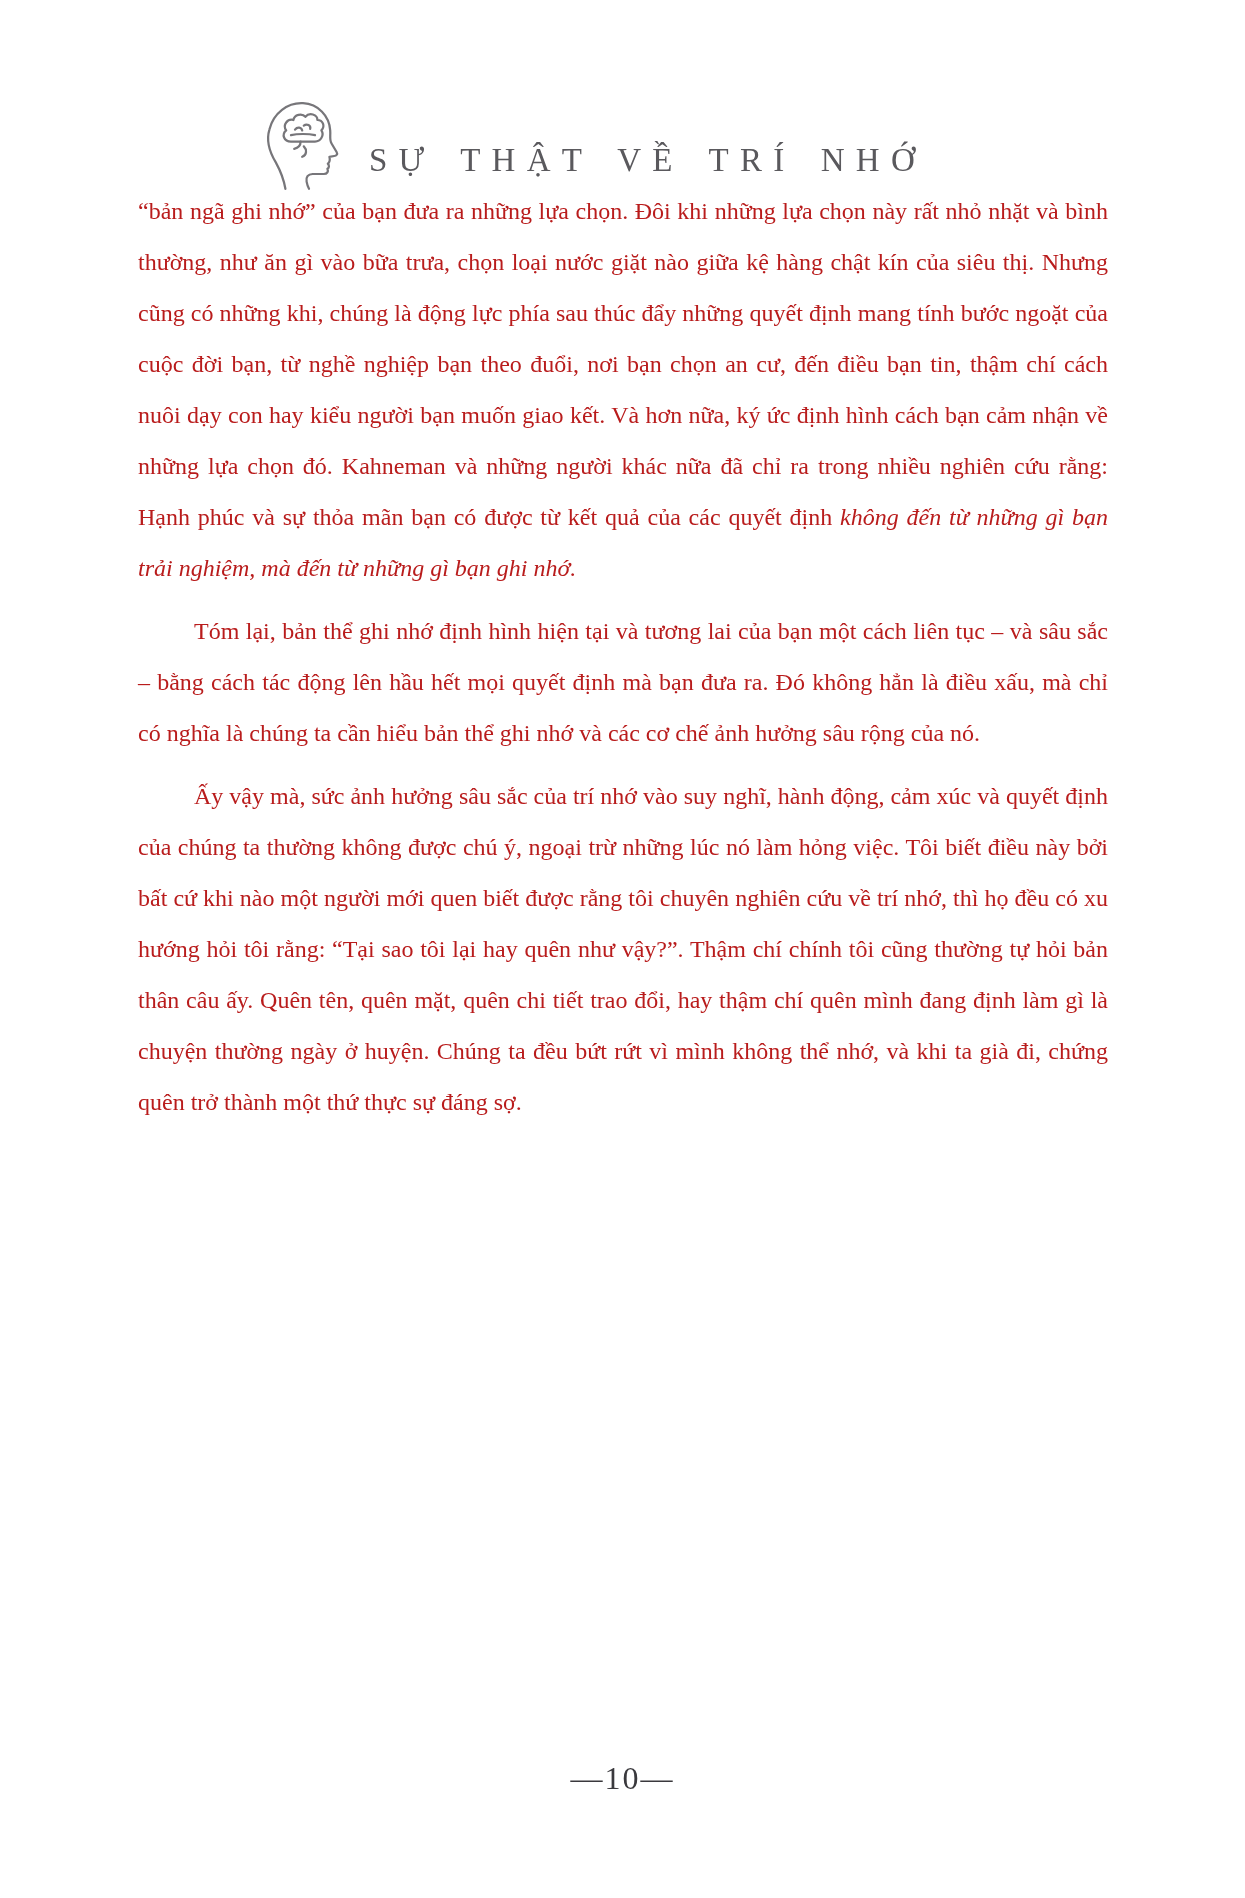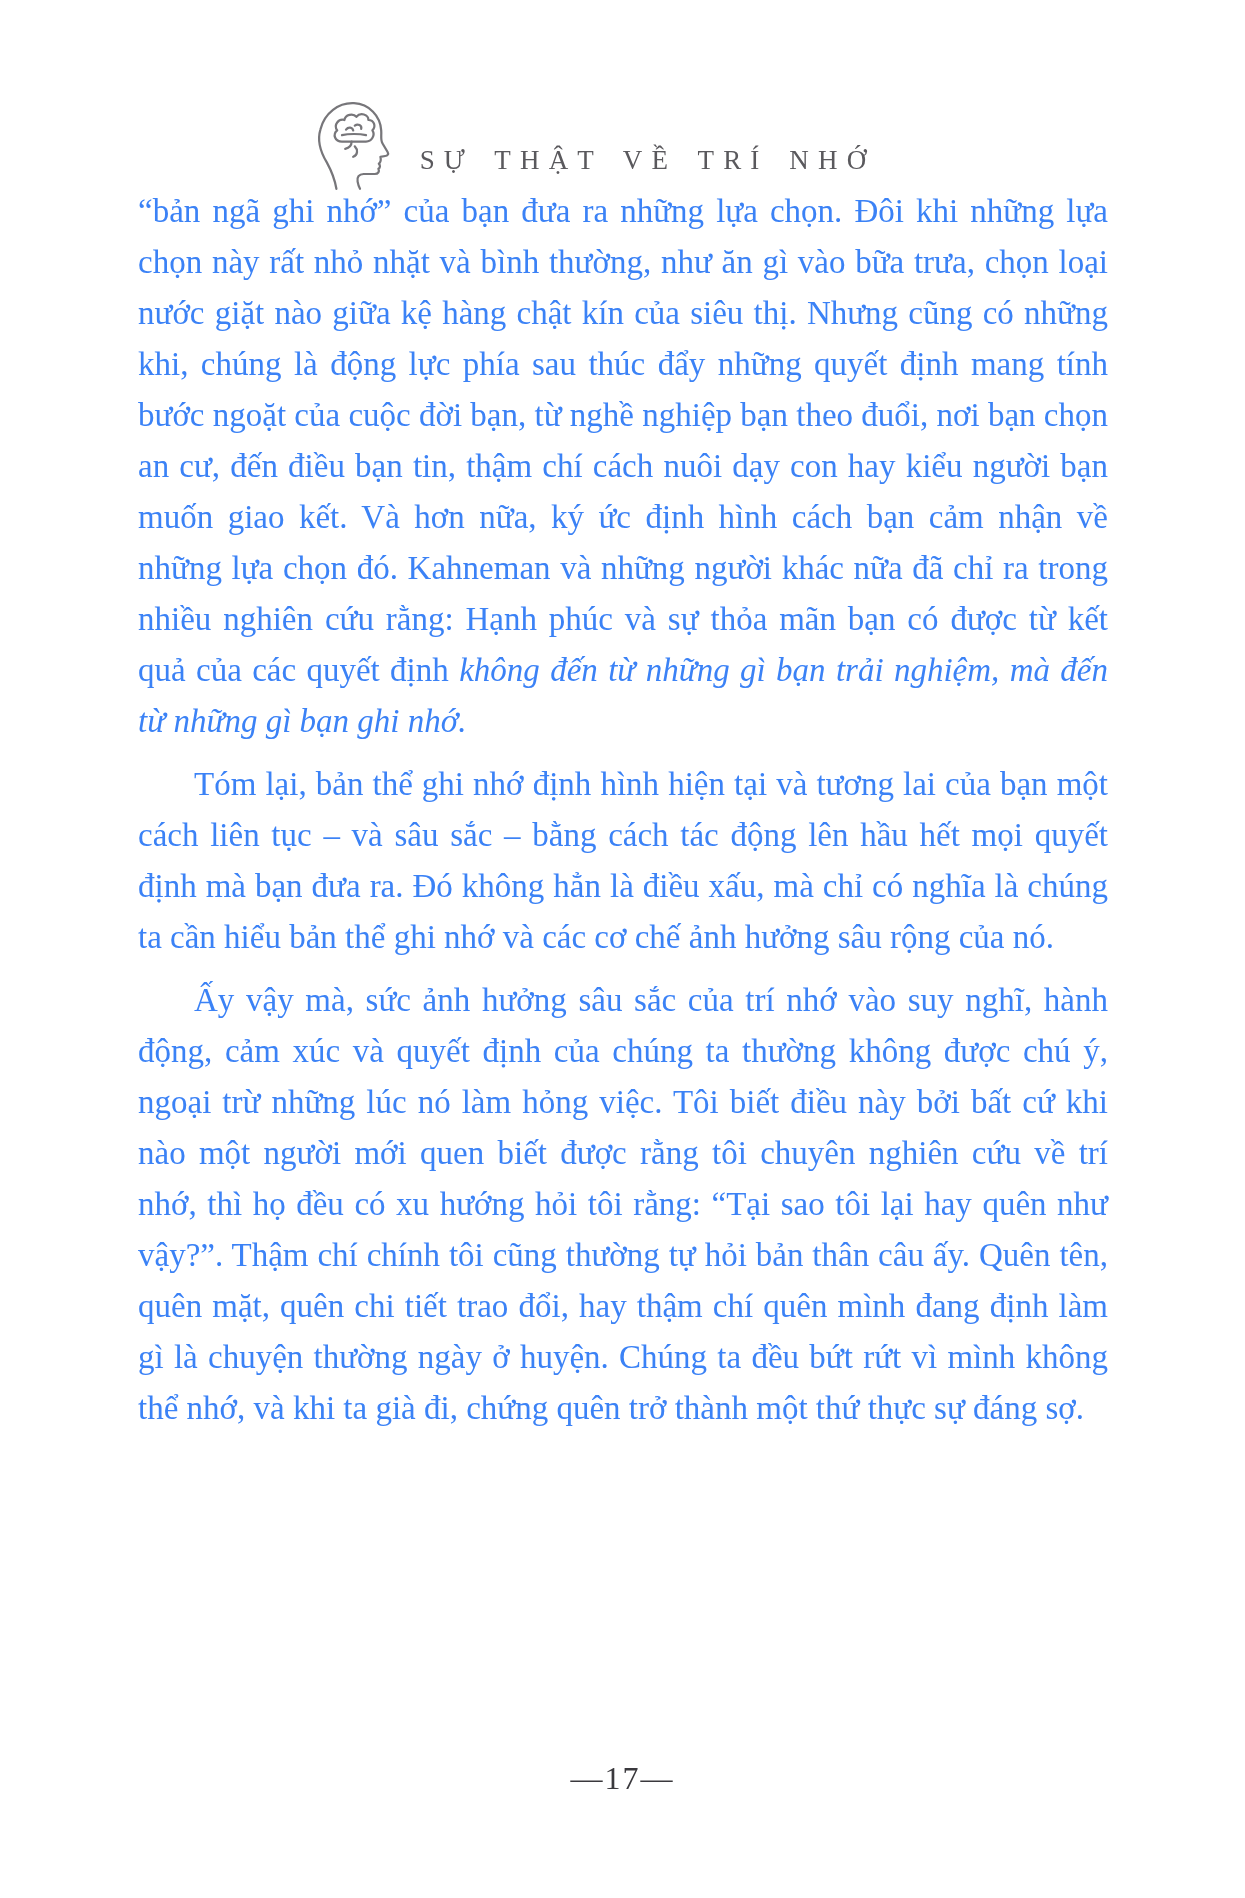--- a/index.html
+++ b/index.html
@@ -22,37 +22,37 @@
     justify-content: center;
     align-items: center;
     gap: 30px;
     transform: translateX(-30px);
   }
   .head-icon svg { display: block; }
   .book-title {
     margin: 0;
     position: relative;
     top: 16px;
-    font-size: 27px;
+    font-size: 33px;
     font-weight: 400;
     letter-spacing: 0.34em;
     word-spacing: 0.18em;
     color: #5a595d;
     white-space: nowrap;
   }
 
   
   .body-text {
     position: absolute;
     left: 138px;
     top: 186px;
     width: 970px;
-    font-size: 33px;
+    font-size: 24px;
     line-height: 51px;
-    color: #3b82f6;
+    color: #b91c1c;
     text-align: justify;
     text-justify: inter-word;
   }
   .body-text p { margin: 0; }
   .body-text p + p { margin-top: 12px; }
   .body-text p.indent { text-indent: 56px; }
   .body-text em { font-style: italic; }
 
   
   .page-number {
@@ -117,16 +117,16 @@
     </p>
     <p class="indent">
       <span>Tóm lại, bản thể ghi nhớ định hình hiện tại và tương lai của bạn một cách liên tục – và sâu sắc – bằng cách tác động lên hầu hết mọi quyết định mà bạn đưa ra. Đó không hẳn là điều xấu, mà chỉ có nghĩa là chúng ta cần hiểu bản thể ghi nhớ và các cơ chế ảnh hưởng sâu rộng của nó.</span>
     </p>
     <p class="indent">
       <span>Ấy vậy mà, sức ảnh hưởng sâu sắc của trí nhớ vào suy nghĩ, hành động, cảm xúc và quyết định của chúng ta thường không được chú ý, ngoại trừ những lúc nó làm hỏng việc. Tôi biết điều này bởi bất cứ khi nào một người mới quen biết được rằng tôi chuyên nghiên cứu về trí nhớ, thì họ đều có xu hướng hỏi tôi rằng: “Tại sao tôi lại hay quên như vậy?”. Thậm chí chính tôi cũng thường tự hỏi bản thân câu ấy. Quên tên, quên mặt, quên chi tiết trao đổi, hay thậm chí quên mình đang định làm gì là chuyện thường ngày ở huyện. Chúng ta đều bứt rứt vì mình không thể nhớ, và khi ta già đi, chứng quên trở thành một thứ thực sự đáng sợ.</span>
     </p>
   </main>
 
   <footer>
-    <div class="page-number">—17—</div>
+    <div class="page-number">—10—</div>
   </footer>
 
 </div>
 
 </body></html>

